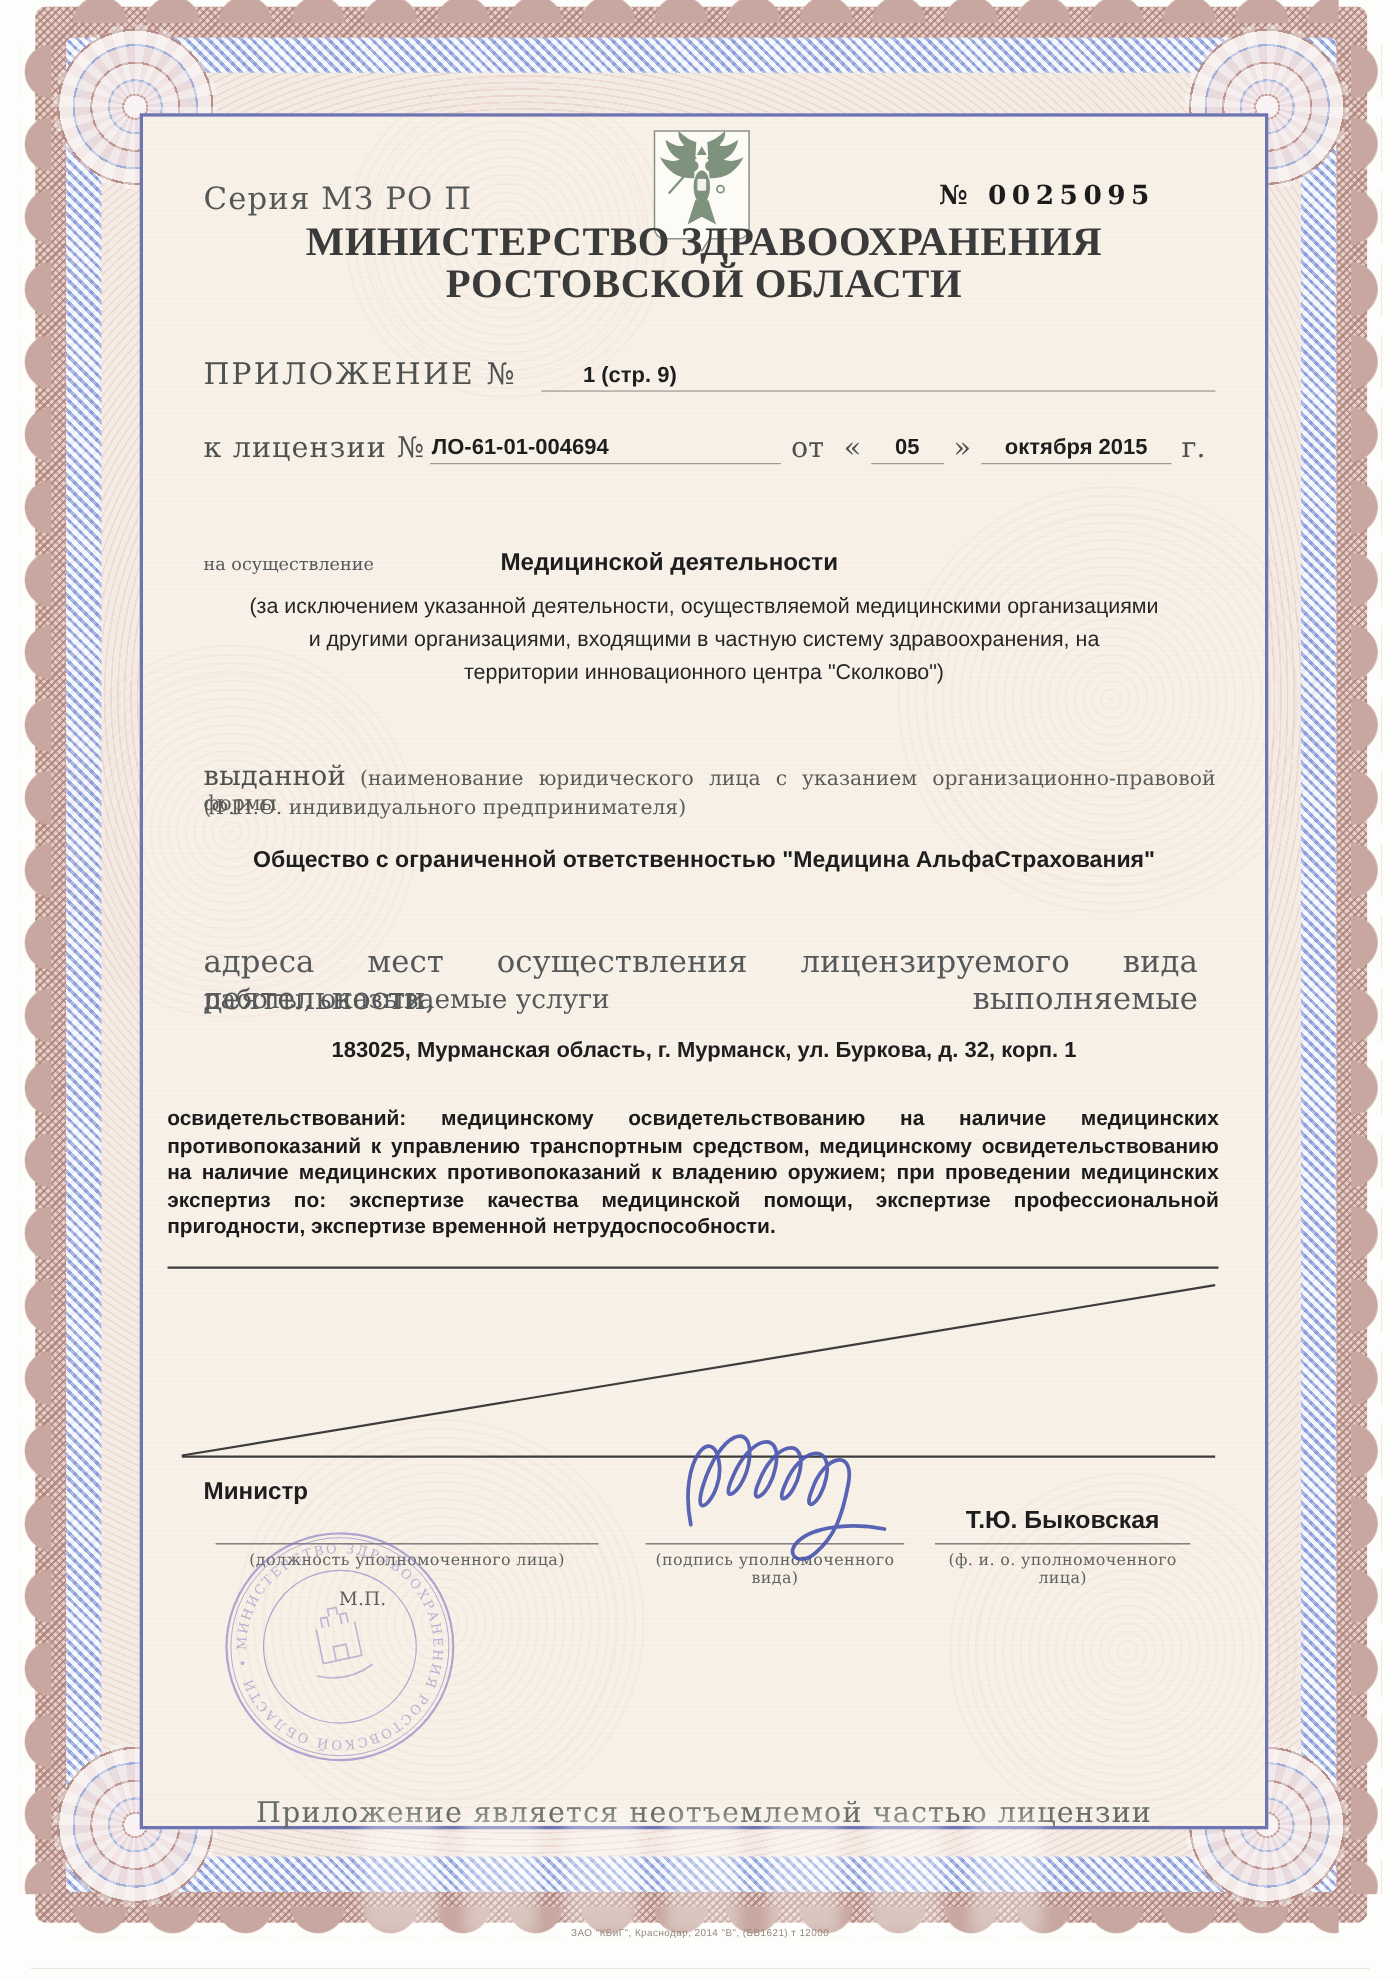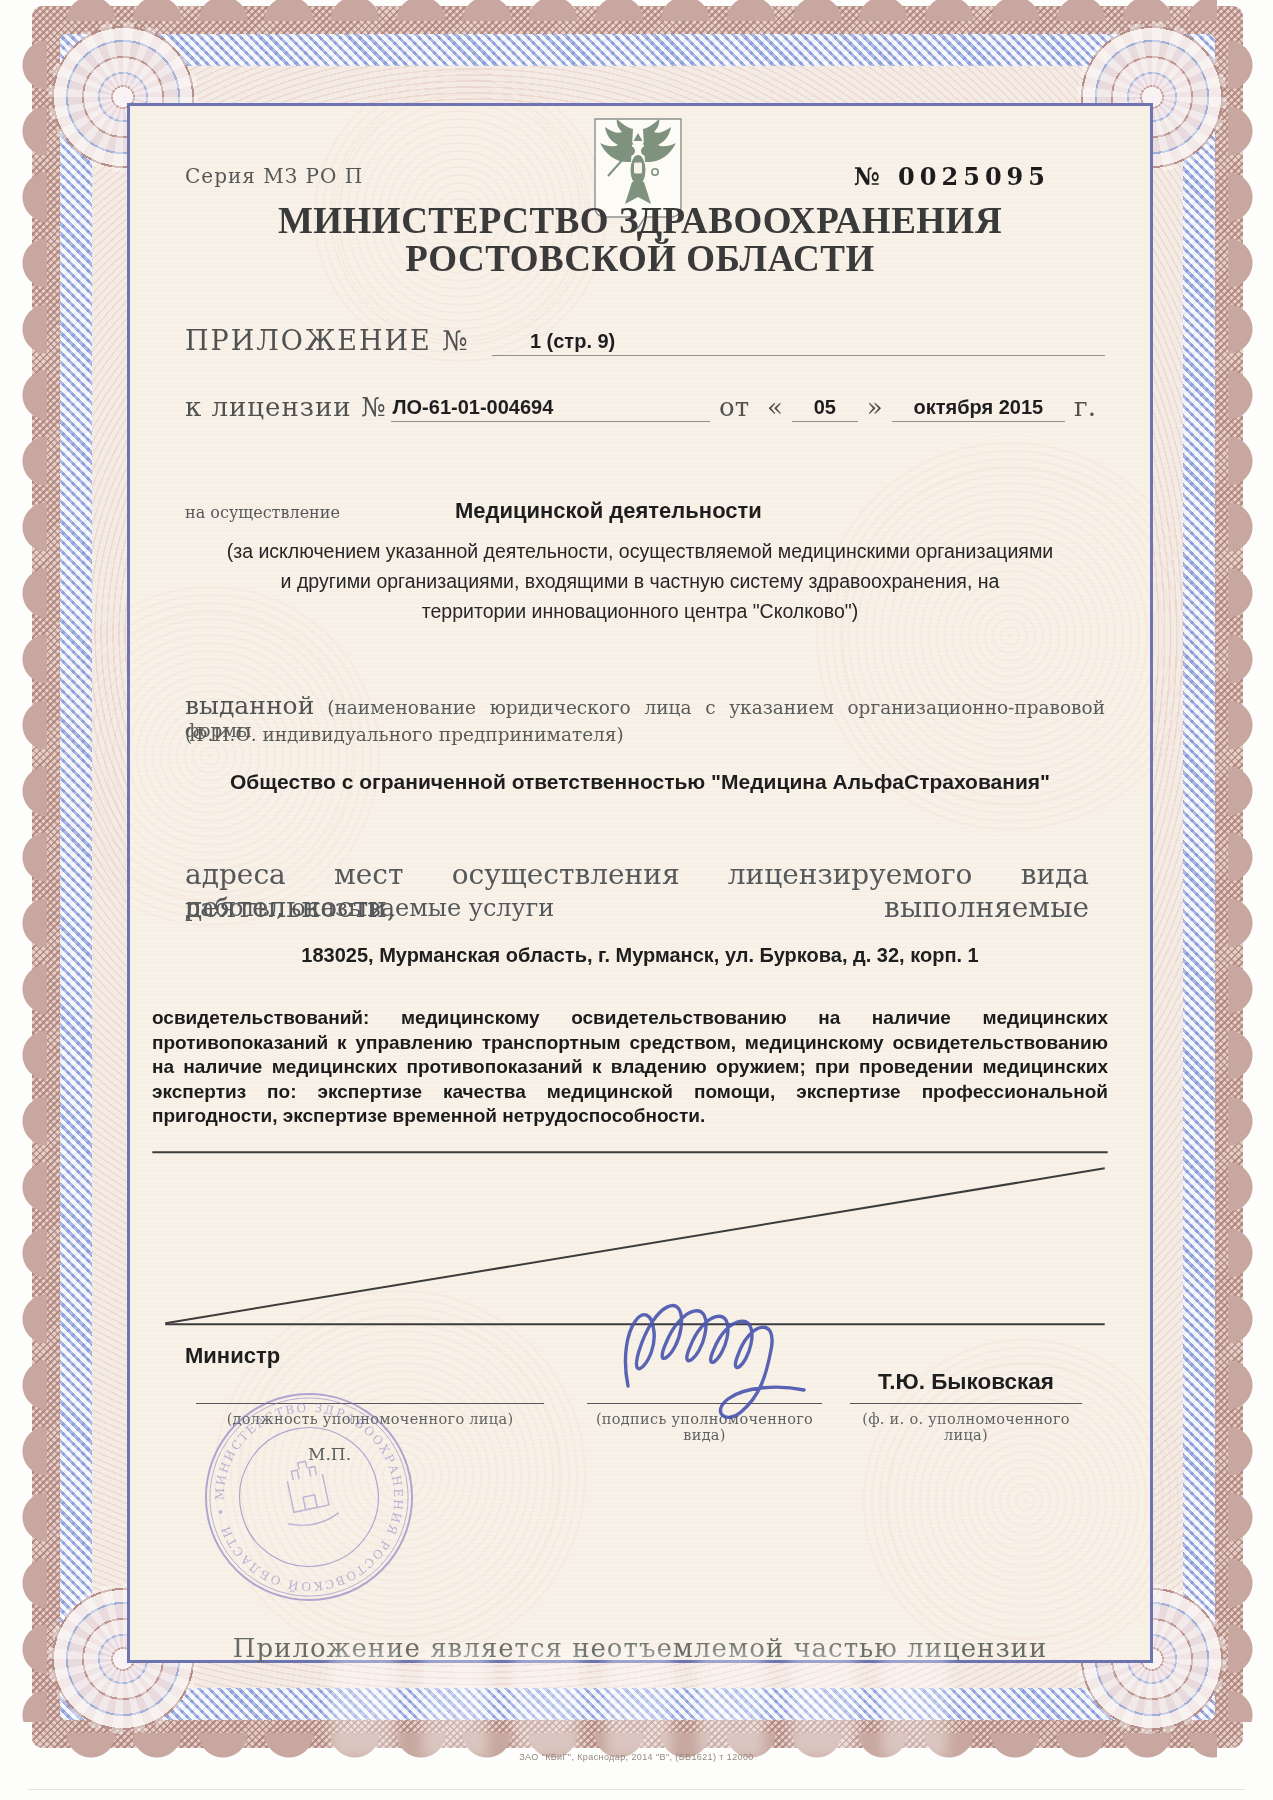--- a/index.html
+++ b/index.html
@@ -44,21 +44,21 @@
   .gbg{position:absolute;border-radius:50%;opacity:.55;pointer-events:none;
     background:
       repeating-radial-gradient(circle, rgba(206,150,140,.14) 0 1px, rgba(0,0,0,0) 3px 8px);}
   .gbg::after{content:"";position:absolute;inset:8%;border-radius:50%;border:1px solid rgba(206,150,140,.15);}
 
   
   .serif{font-family:"DejaVu Serif","Liberation Serif",serif;color:#56595a;}
   .typed{font-family:"Liberation Sans",sans-serif;color:#1e1e1e;font-weight:bold;}
   .abs{position:absolute;}
 
-  .series{left:55px;top:58px;font-size:20px;letter-spacing:1px;color:#555856;}
+  .series{left:55px;top:58px;font-size:28px;letter-spacing:1px;color:#555856;}
   .number{right:100px;top:56px;font-family:"DejaVu Serif",serif;font-size:24px;font-weight:bold;letter-spacing:5px;color:#1c1c1c;}
   .emblem{left:458px;top:10px;}
   .title{left:0;right:0;top:96px;text-align:center;font-family:"Liberation Serif",serif;font-weight:bold;font-size:37px;line-height:38px;color:#3a3a3a;letter-spacing:.5px;}
 
   .row{display:flex;align-items:flex-end;}
   .appendix-row{left:55px;right:45px;top:208px;height:42px;}
   .appendix-row .lbl{font-size:27px;letter-spacing:2px;white-space:nowrap;color:#4e514f;}
   .seg{border-bottom:1.5px solid #8f8f8b;position:relative;}
   .seg .val{position:absolute;bottom:2px;font-size:20px;}
   .appendix-row .seg{flex:1;margin-left:22px;height:36px;}

